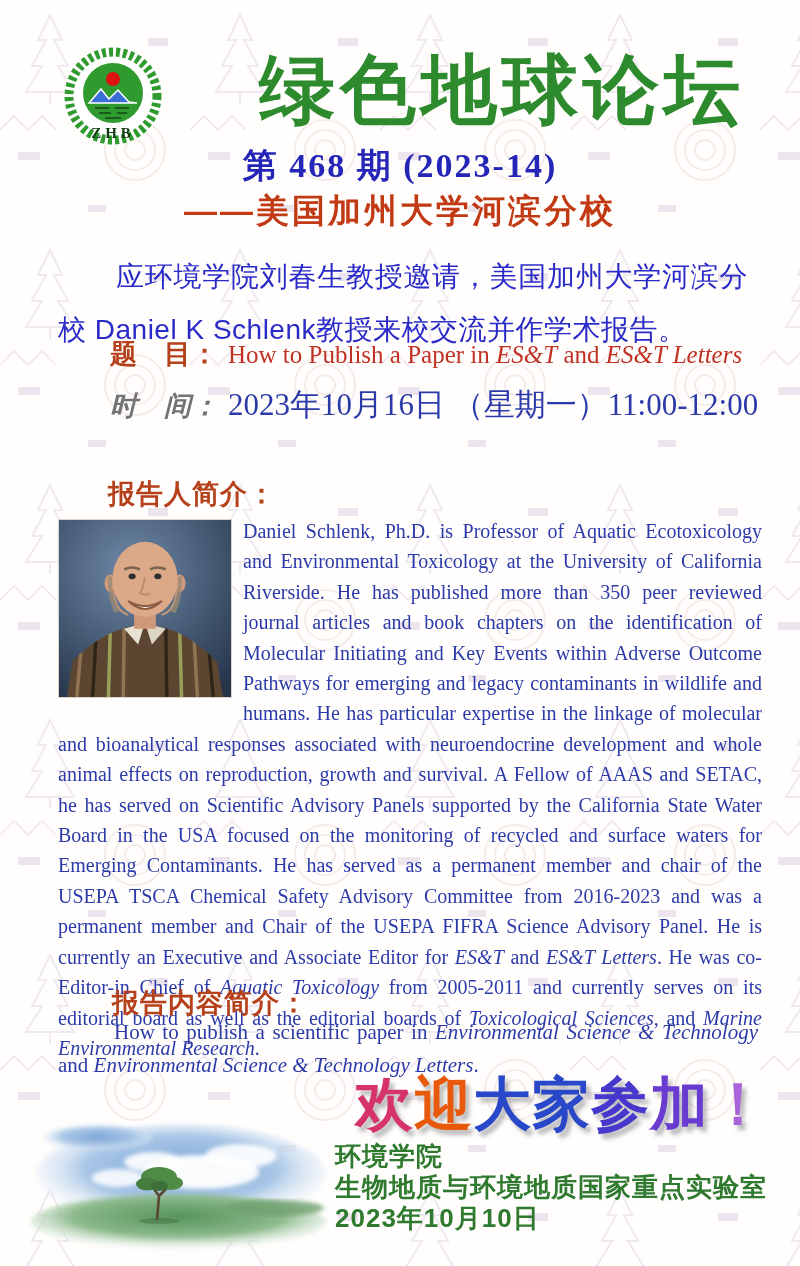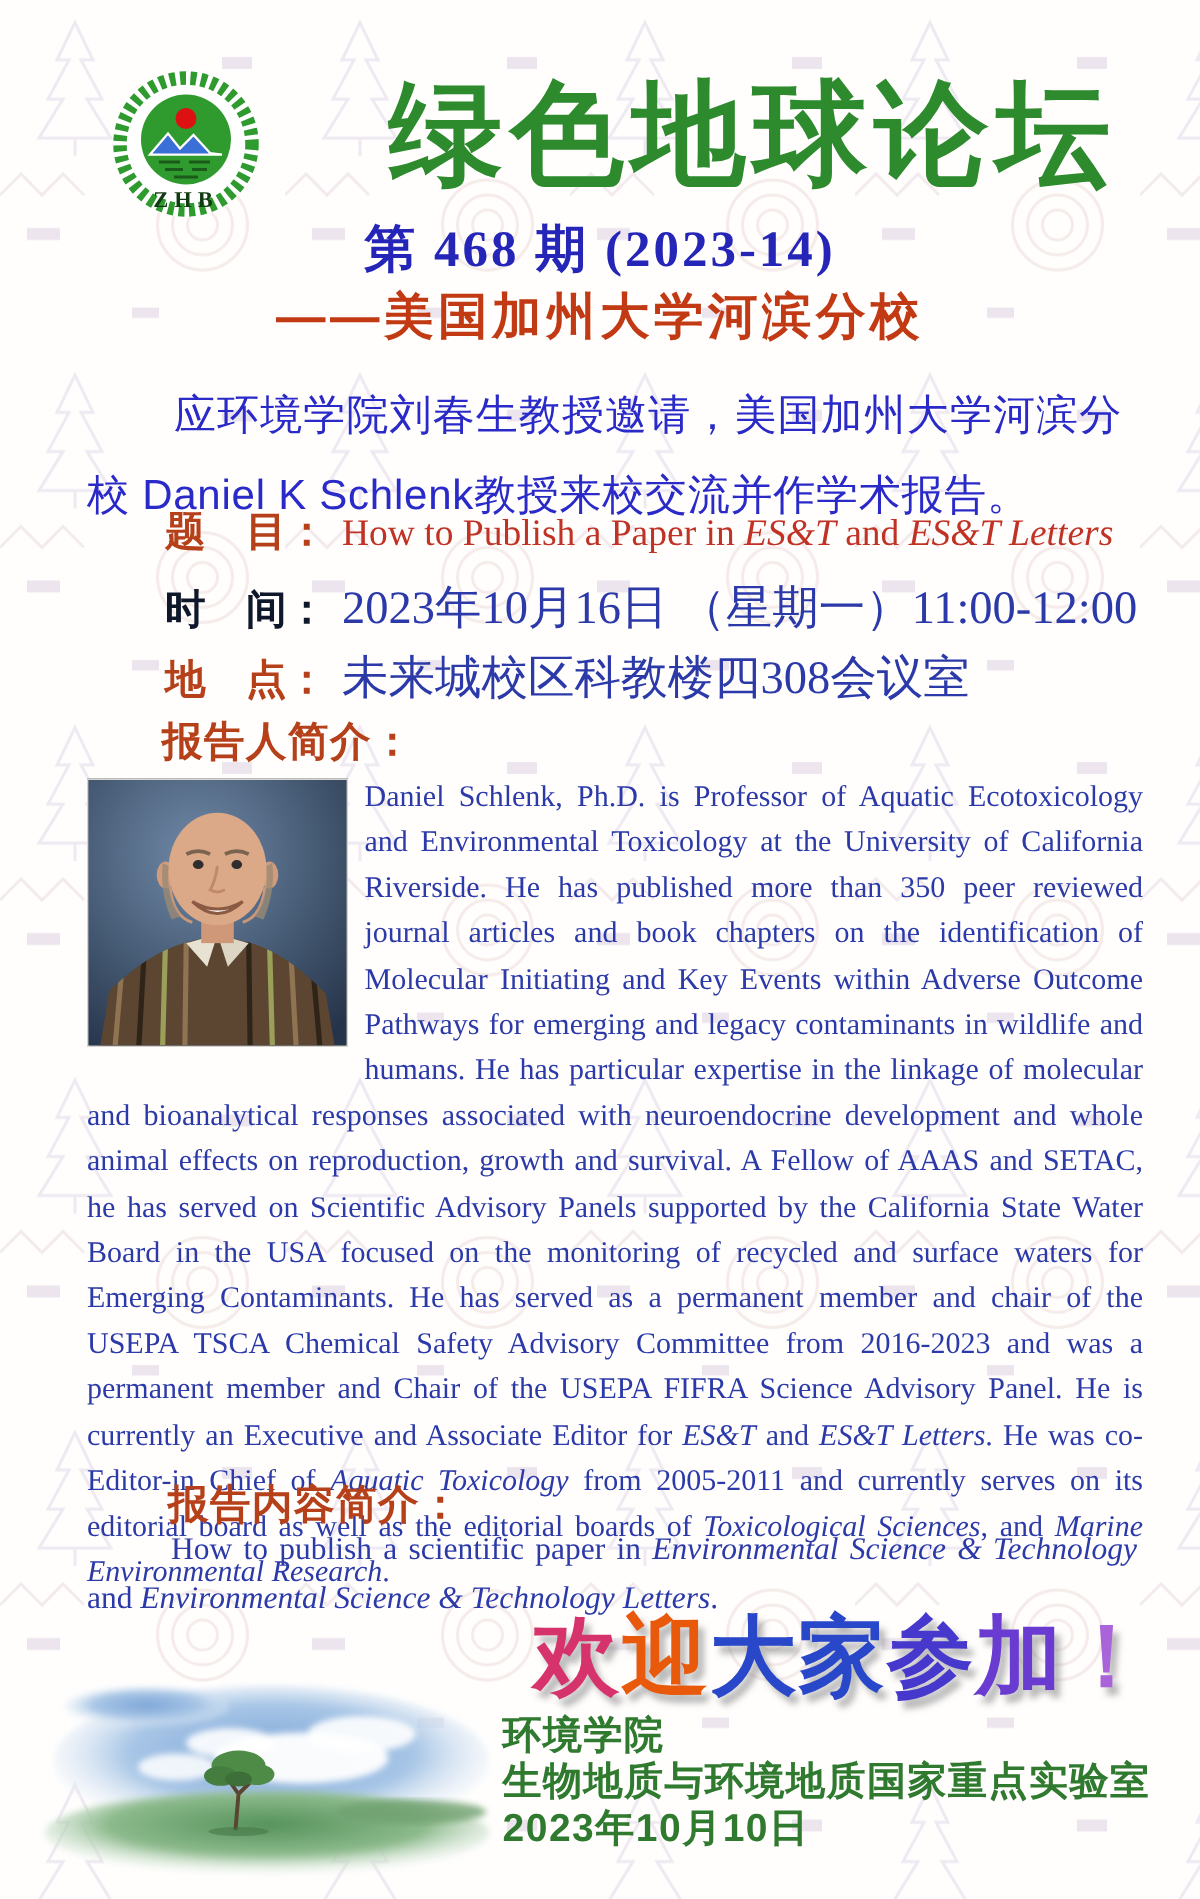--- a/index.html
+++ b/index.html
@@ -5,21 +5,21 @@
   html,body{margin:0;padding:0;background:#e9e9e9;}
   .page{
     position:relative;width:800px;height:1266px;margin:0 auto;
     background:#fffefd;overflow:hidden;
     font-family:"Liberation Sans",sans-serif;
   }
   .bg-pattern{position:absolute;left:0;top:0;z-index:0;}
   .layer{position:absolute;z-index:1;}
 
   
-  .logo{left:74px;top:46px;width:100px;height:104px;}
+  .logo{left:63px;top:46px;width:100px;height:104px;}
   .main-title{
     left:185px;top:38px;width:560px;height:104px;
     font-size:76px;font-weight:bold;letter-spacing:5px;
     text-align:right;line-height:104px;white-space:nowrap;
   }
   .issue-line{
     left:0;top:143px;width:800px;text-align:center;
     font-family:"Liberation Serif",serif;font-weight:bold;
     font-size:34px;letter-spacing:2px;
   }
@@ -133,26 +133,23 @@
 
   <div class="layer series-line" style="color: rgb(194, 58, 20);">——美国加州大学河滨分校</div>
 
   <p class="layer intro" style="margin: 0px; color: rgb(42, 42, 200);">应环境学院刘春生教授邀请，美国加州大学河滨分校 Daniel K Schlenk教授来校交流并作学术报告。</p>
 
   <div class="layer info-row row-topic">
     <span class="info-label" style="color: rgb(181, 64, 26);">题　目：</span><span class="info-value value-topic" style="color: rgb(192, 50, 36);"><span>How to Publish a Paper in </span><i>ES&amp;T</i><span> and </span><i>ES&amp;T Letters</i></span>
   </div>
 
   <div class="layer info-row row-time">
-    <span class="info-label" style="color: #0f172a;">时　间：</span><span class="info-value value-time" style="color: rgb(43, 58, 168);">2023年10月16日 （星期一）11:00-12:00</span>
-  </div>
-
-  <div class="layer info-row row-venue">
-    <span class="info-label" style="color: rgb(181, 64, 26);">地　点：</span><span class="info-value value-venue" style="color: rgb(43, 58, 168);">未来城校区科教楼四308会议室</span>
-  </div>
+    <span class="info-label" style="color: #737373; font-style: italic;">时　间：</span><span class="info-value value-time" style="color: rgb(43, 58, 168);">2023年10月16日 （星期一）11:00-12:00</span>
+  </div>
+
 
   <div class="layer section-heading speaker-heading" style="color: rgb(181, 64, 26);">报告人简介：</div>
 
   <div class="layer bio-block">
     <div class="photo">
       <svg viewBox="0 0 174 179" xmlns="http://www.w3.org/2000/svg">
         <defs>
           <radialGradient id="phbg" cx="42%" cy="28%" r="85%">
             <stop offset="0%" stop-color="#70province89a8"></stop>
             <stop offset="0%" stop-color="#7089a8"></stop>

